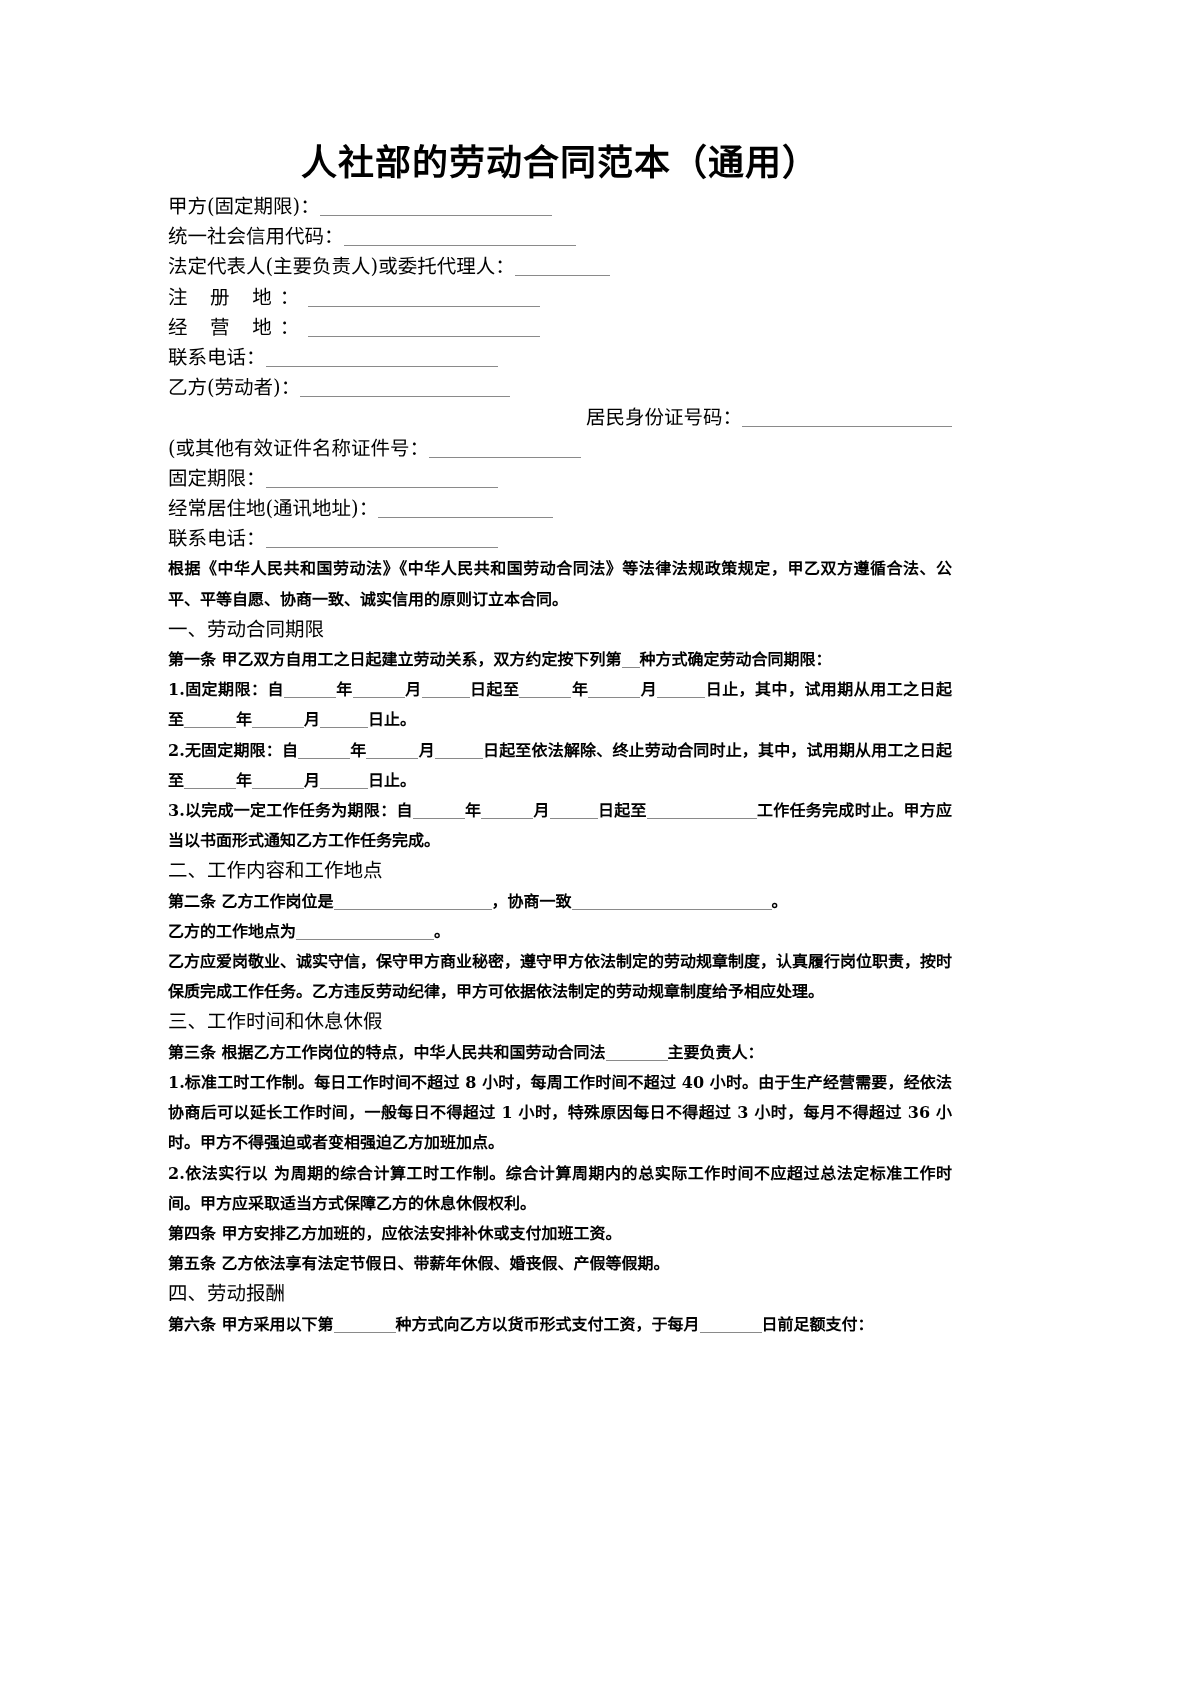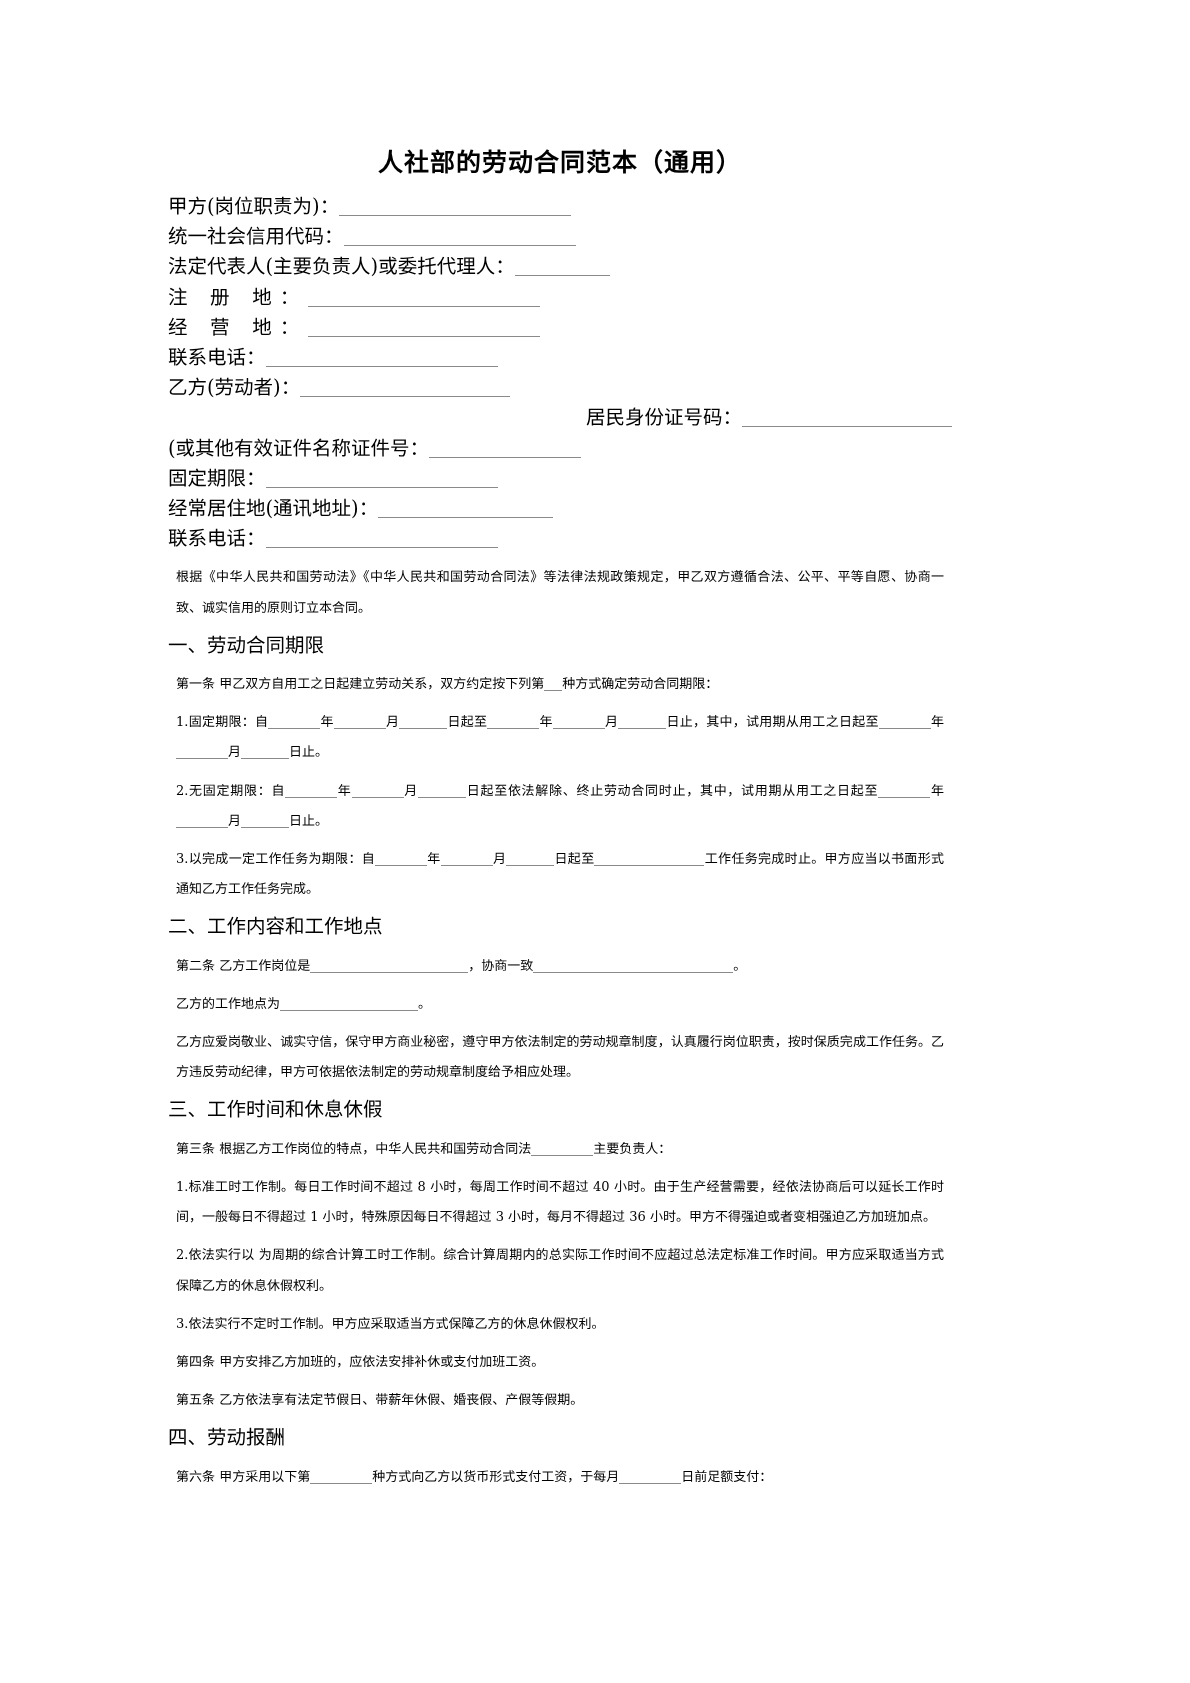--- a/index.html
+++ b/index.html
@@ -24,67 +24,68 @@
     padding: 0;
     overflow: hidden;
   }
   .doc-body {
     position: absolute;
     left: 168px;
     top: 140px;
     width: 784px;
   }
   .doc-title {
-    font-family: Liberation Serif, serif;
+    font-family: Liberation Sans, sans-serif;
     font-weight: bold;
-    font-size: 25px;
+    font-size: 36px;
     line-height: 46px;
     text-align: center;
     letter-spacing: 1px;
     margin: 0 0 6px 0;
     white-space: nowrap;
   }
   .line {
     font-size: 19.5px;
     line-height: 30.2px;
     text-align: justify;
     text-justify: inter-character;
     margin: 0;
     white-space: pre-wrap;
     word-break: break-all;
   }
   .para {
-    font-size: 13px;
+    font-size: 16px;
     line-height: 30.2px;
     text-align: justify;
     text-justify: inter-character;
-    margin: 8px;
+    margin: 0;
     word-break: break-all;
     text-align-last: left;
+    font-weight: bold;
   }
   .blank {
     display: inline-block;
     border-bottom: 1px solid #8a8a8a;
     height: 19px;
     vertical-align: -3px;
   }
   .spaced {
     letter-spacing: 0.42em;
   }
 </style>
 </head>
 <body>
 
 <div class="page">
   <div class="doc-body">
 
     <h1 class="doc-title">人社部的劳动合同范本（通用）</h1>
 
     <div id="form-fields">
-        <p class="line" style="text-align: left;"><span>甲方(岗位职责为)：</span><span class="blank" style="width: 232px;"></span></p>
+        <p class="line" style="text-align: left;"><span>甲方(固定期限)：</span><span class="blank" style="width: 232px;"></span></p>
         <p class="line" style="text-align: left;"><span>统一社会信用代码：</span><span class="blank" style="width: 232px;"></span></p>
         <p class="line" style="text-align: left;"><span>法定代表人(主要负责人)或委托代理人：</span><span class="blank" style="width: 95px;"></span></p>
         <p class="line" style="text-align: left;"><span class="spaced">注 册 地：</span><span class="blank" style="width: 232px;"></span></p>
         <p class="line" style="text-align: left;"><span class="spaced">经 营 地：</span><span class="blank" style="width: 232px;"></span></p>
         <p class="line" style="text-align: left;"><span>联系电话：</span><span class="blank" style="width: 232px;"></span></p>
         <p class="line" style="text-align: left;"><span>乙方(劳动者)：</span><span class="blank" style="width: 210px;"></span></p>
         <p class="line" style="text-align: right;"><span>居民身份证号码：</span><span class="blank" style="width: 210px;"></span></p>
         <p class="line" style="text-align: left;"><span>(或其他有效证件名称证件号：</span><span class="blank" style="width: 152px;"></span></p>
         <p class="line" style="text-align: left;"><span>固定期限：</span><span class="blank" style="width: 232px;"></span></p>
         <p class="line" style="text-align: left;"><span>经常居住地(通讯地址)：</span><span class="blank" style="width: 175px;"></span></p>
@@ -102,21 +103,20 @@
         <p class="para"><span>2.无固定期限：自</span><span class="blank" style="width: 52px;"></span><span>年</span><span class="blank" style="width: 52px;"></span><span>月</span><span class="blank" style="width: 48px;"></span><span>日起至依法解除、终止劳动合同时止，其中，试用期从用工之日起至</span><span class="blank" style="width: 52px;"></span><span>年</span><span class="blank" style="width: 52px;"></span><span>月</span><span class="blank" style="width: 48px;"></span><span>日止。</span></p>
         <p class="para"><span>3.以完成一定工作任务为期限：自</span><span class="blank" style="width: 52px;"></span><span>年</span><span class="blank" style="width: 52px;"></span><span>月</span><span class="blank" style="width: 48px;"></span><span>日起至</span><span class="blank" style="width: 110px;"></span><span>工作任务完成时止。甲方应当以书面形式通知乙方工作任务完成。</span></p>
         <p class="line" style="text-align: left;">二、工作内容和工作地点</p>
         <p class="para"><span>第二条  乙方工作岗位是</span><span class="blank" style="width: 158px;"></span><span>，协商一致</span><span class="blank" style="width: 200px;"></span><span>。</span></p>
         <p class="para"><span>乙方的工作地点为</span><span class="blank" style="width: 138px;"></span><span>。</span></p>
         <p class="para"><span>乙方应爱岗敬业、诚实守信，保守甲方商业秘密，遵守甲方依法制定的劳动规章制度，认真履行岗位职责，按时保质完成工作任务。乙方违反劳动纪律，甲方可依据依法制定的劳动规章制度给予相应处理。</span></p>
         <p class="line" style="text-align: left;">三、工作时间和休息休假</p>
         <p class="para"><span>第三条  根据乙方工作岗位的特点，中华人民共和国劳动合同法</span><span class="blank" style="width: 62px;"></span><span>主要负责人：</span></p>
         <p class="para"><span>1.标准工时工作制。每日工作时间不超过 8 小时，每周工作时间不超过 40 小时。由于生产经营需要，经依法协商后可以延长工作时间，一般每日不得超过 1 小时，特殊原因每日不得超过 3 小时，每月不得超过 36 小时。甲方不得强迫或者变相强迫乙方加班加点。</span></p>
         <p class="para"><span>2.依法实行以 为周期的综合计算工时工作制。综合计算周期内的总实际工作时间不应超过总法定标准工作时间。甲方应采取适当方式保障乙方的休息休假权利。</span></p>
-        <p class="para"><span>3.依法实行不定时工作制。甲方应采取适当方式保障乙方的休息休假权利。</span></p>
         <p class="para"><span>第四条  甲方安排乙方加班的，应依法安排补休或支付加班工资。</span></p>
         <p class="para"><span>第五条  乙方依法享有法定节假日、带薪年休假、婚丧假、产假等假期。</span></p>
         <p class="line" style="text-align: left;">四、劳动报酬</p>
         <p class="para"><span>第六条  甲方采用以下第</span><span class="blank" style="width: 62px;"></span><span>种方式向乙方以货币形式支付工资，于每月</span><span class="blank" style="width: 62px;"></span><span>日前足额支付：</span></p>
       </div>
 
   </div>
 </div>
 
 </body></html>

